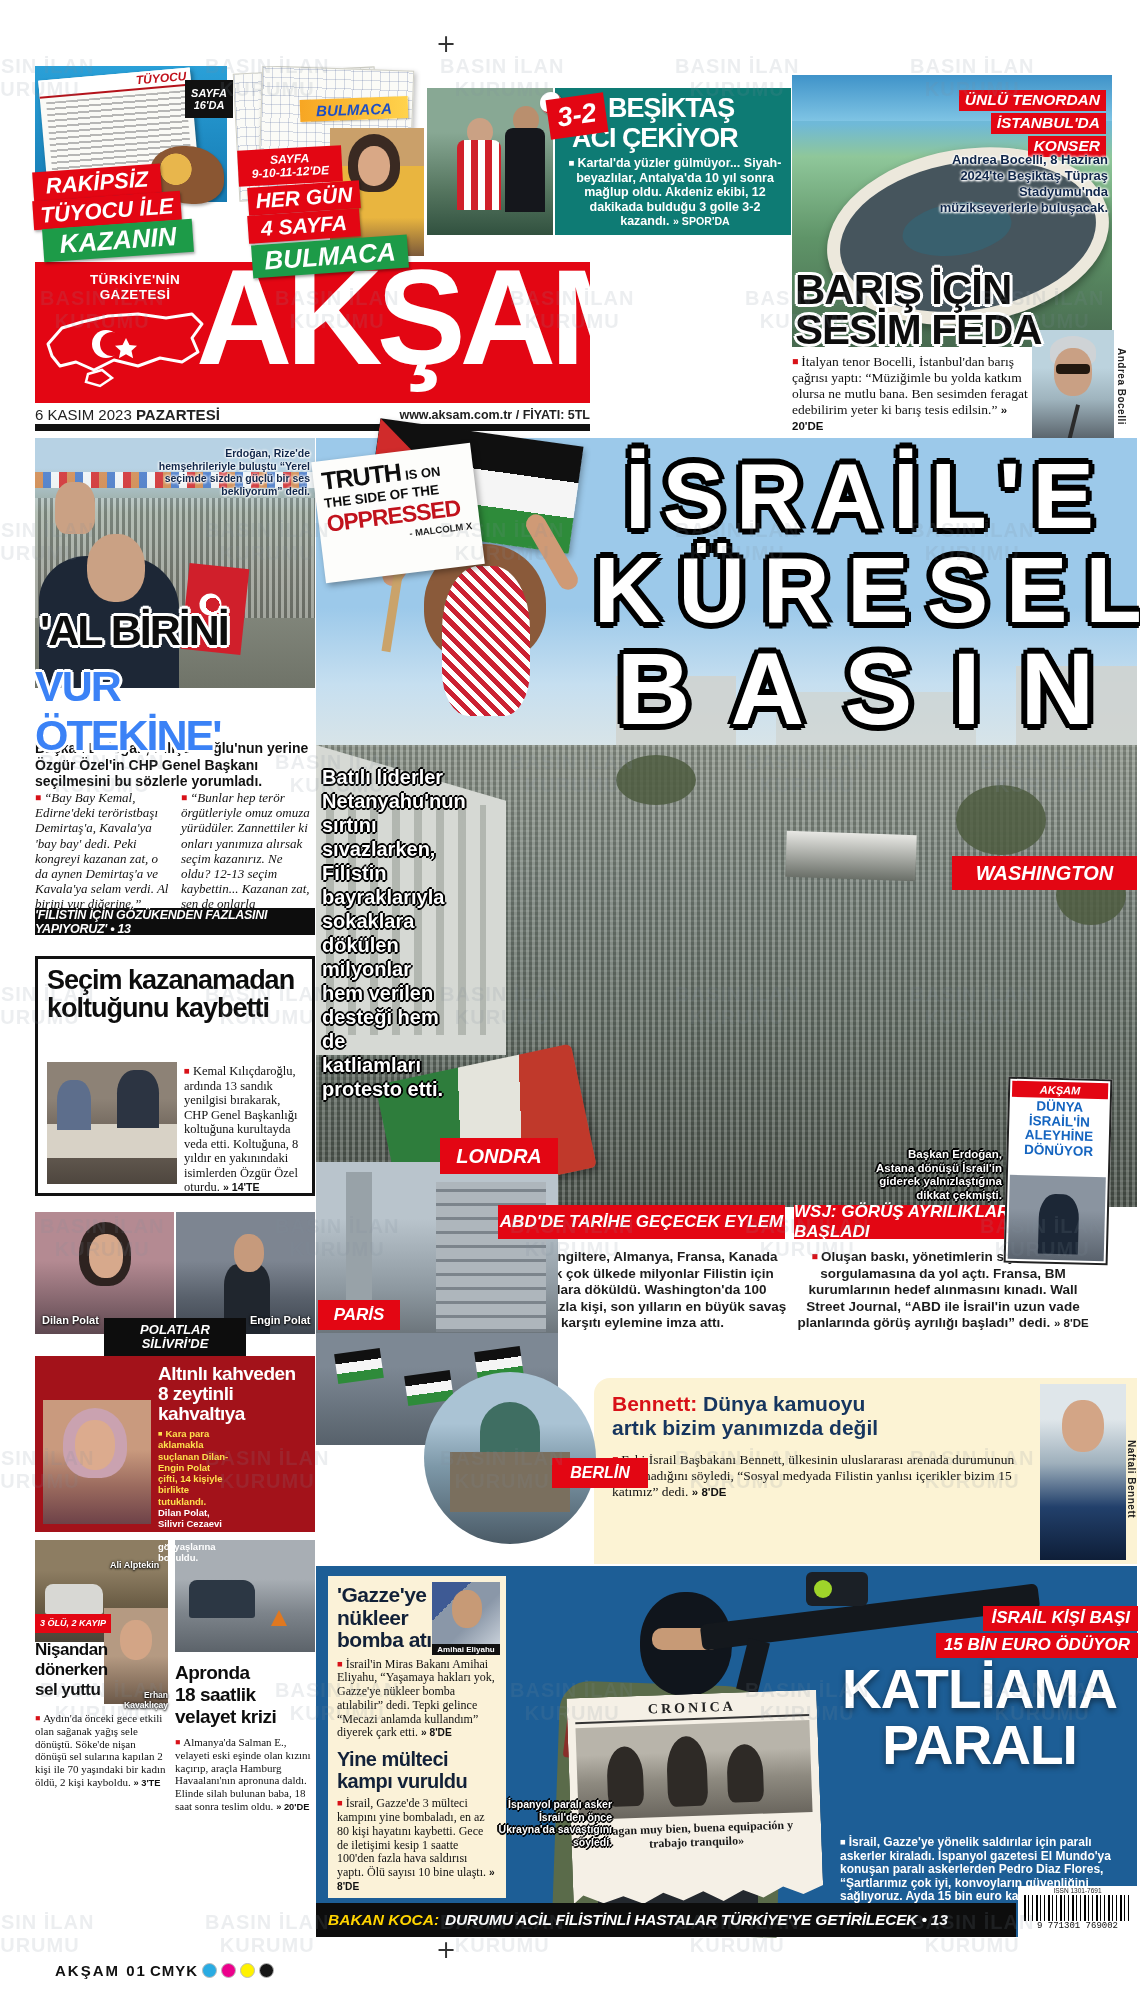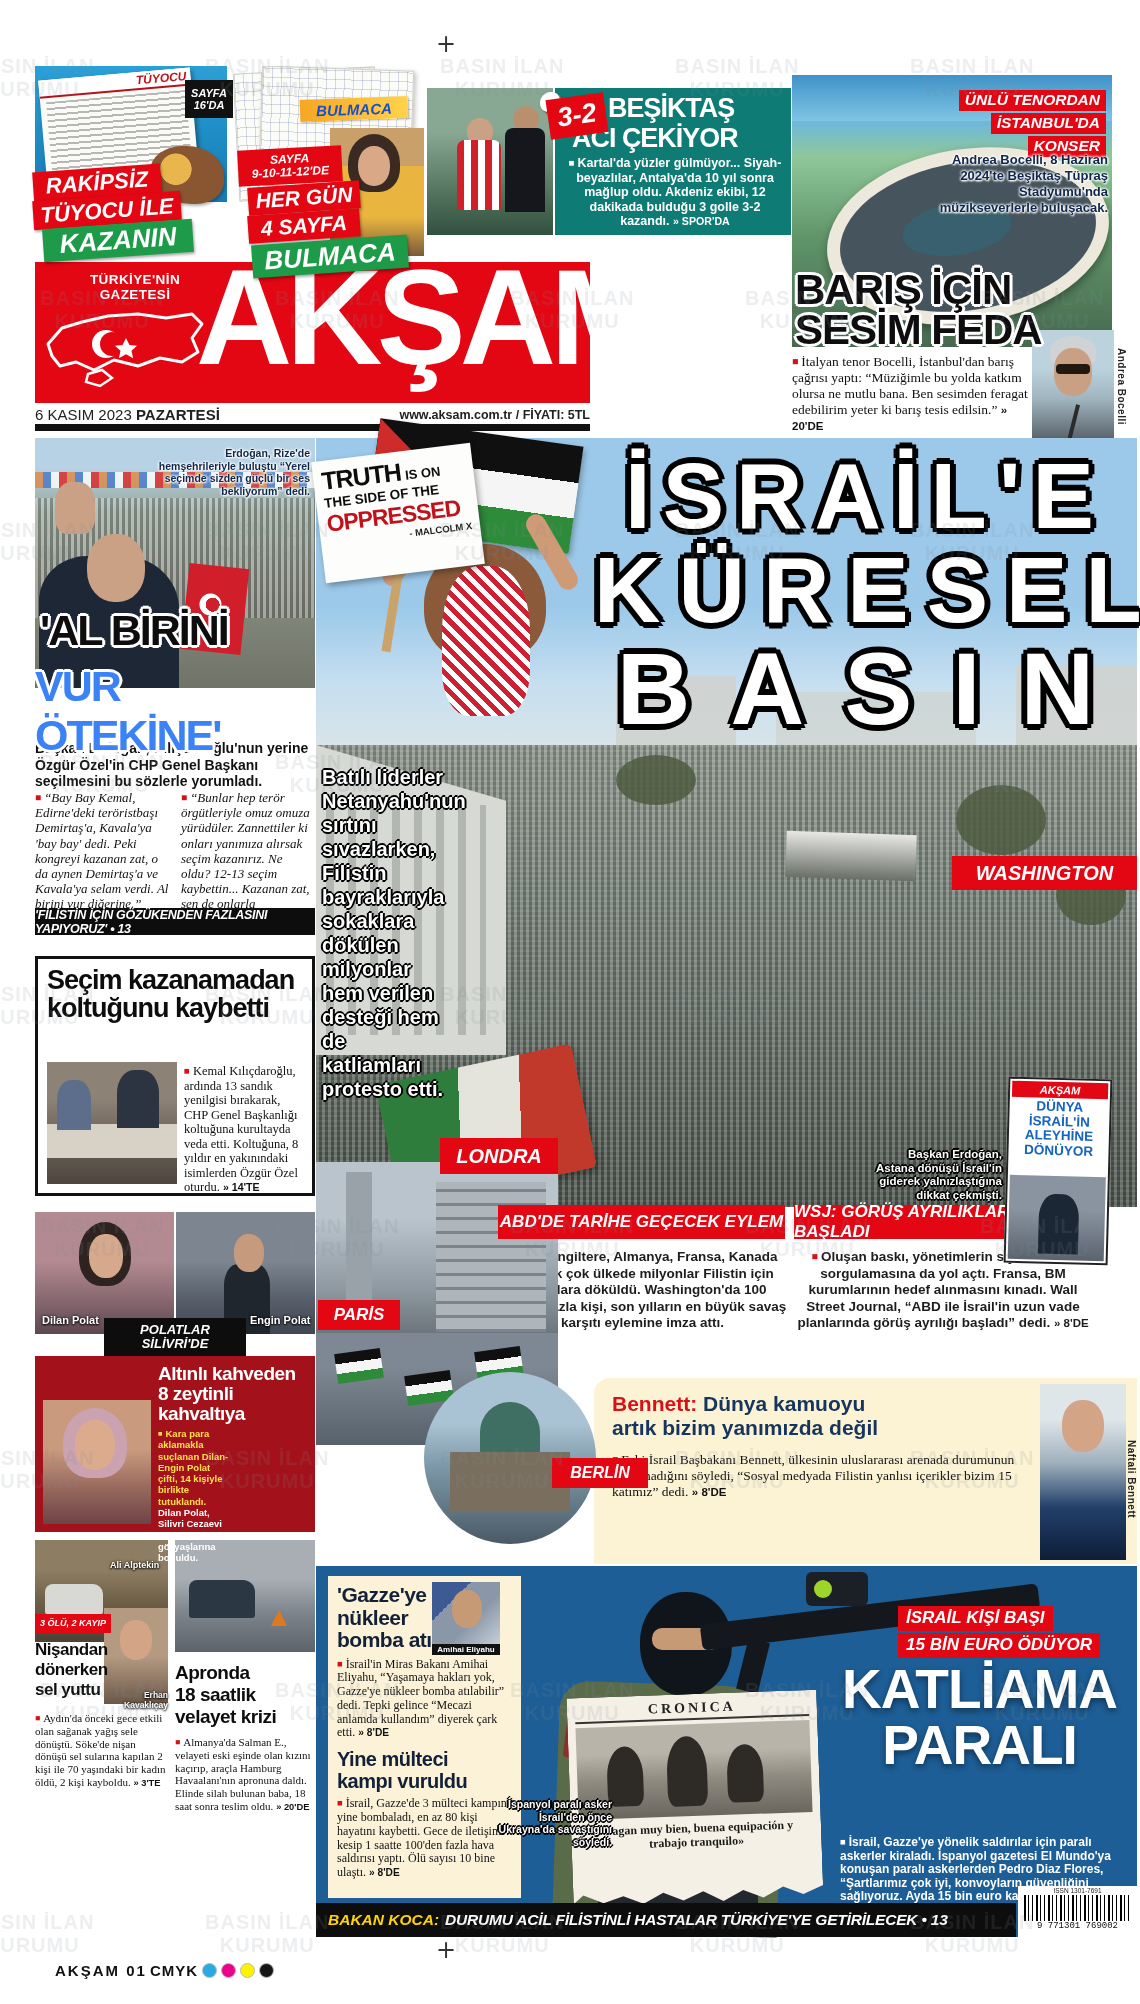--- a/index.html
+++ b/index.html
@@ -260,29 +260,29 @@
   .soldier{position:absolute;z-index:5;}
   #sl-head{left:640px;top:1592px;width:92px;height:104px;background:#10151c;border-radius:48%;}
   #sl-eyes{left:652px;top:1628px;width:68px;height:22px;background:#c79a76;border-radius:10px;}
   #sl-body{left:556px;top:1684px;width:225px;height:250px;background:#5a6b4a;border-radius:30px 60px 0 0;transform:rotate(2deg);}
   #sl-vest{left:598px;top:1706px;width:160px;height:220px;background:#23282e;border-radius:20px 40px 0 0;}
   #sl-patch{left:566px;top:1702px;width:48px;height:58px;background:#8a2f2a;transform:rotate(7deg);border-radius:4px;}
   #sl-rifle{left:700px;top:1604px;width:340px;height:26px;background:#14181d;transform:rotate(-7deg);border-radius:6px;}
   #sl-scope{left:806px;top:1572px;width:62px;height:34px;background:#1b2026;border-radius:6px;}
   #sl-scope:after{content:"";position:absolute;left:8px;top:8px;width:18px;height:18px;border-radius:50%;background:#9fd42a;}
   #sl-grip{left:742px;top:1640px;width:22px;height:52px;background:#14181d;transform:rotate(14deg);}
-  #cream-col{left:328px;top:1576px;width:193px;height:322px;background:#fbf2d8;z-index:6;padding:8px 9px;box-sizing:border-box;}
+  #cream-col{left:328px;top:1576px;width:178px;height:322px;background:#fbf2d8;z-index:6;padding:8px 9px;box-sizing:border-box;}
   #gz-h{font-size:21px;line-height:22.5px;font-weight:900;color:#122138;letter-spacing:-.5px;}
   #eliyahu-photo{left:432px;top:1582px;width:68px;height:62px;background:linear-gradient(135deg,#3e5a94 0 30%,#8a97a8 30% 60%,#c7cfd8 100%);z-index:7;}
   #eliyahu-photo .face{position:absolute;left:20px;top:8px;width:30px;height:38px;background:#c79a76;border-radius:46%;}
   #eliyahu-cap{left:432px;top:1644px;width:68px;background:#111;color:#fff;font-size:8px;font-weight:700;text-align:center;z-index:7;padding:1px 0;}
   #gz-body{font-size:12px;line-height:13.8px;color:#111;margin-top:6px;}
   #mu-h{font-size:20px;line-height:21.5px;font-weight:900;color:#122138;margin-top:9px;letter-spacing:-.5px;}
   #mu-body{font-size:12px;line-height:13.8px;color:#111;margin-top:5px;}
-  #isr-badge{left:898px;top:1606px;width:240px;text-align:left;z-index:8;}
+  #isr-badge{left:898px;top:1606px;width:240px;text-align:right;z-index:8;}
   #isr-badge span{display:inline-block;background:#e30613;color:#fff;font-weight:900;font-style:italic;font-size:17px;padding:2px 8px 3px;margin-bottom:2px;}
   .katl{position:absolute;left:822px;width:315px;text-align:center;font-weight:900;color:#fff;font-size:55px;line-height:1;z-index:8;
         letter-spacing:-1px;text-shadow:0 3px 6px rgba(0,0,0,.45);}
   #katl1{top:1662px;} #katl2{top:1718px;} #katl3{top:1774px;}
   #merc-body{left:840px;top:1836px;width:292px;font-size:12px;line-height:13.6px;font-weight:800;color:#fff;z-index:8;}
   #merc-body .blt{color:#fff;}
   #clipping{left:570px;top:1694px;width:250px;height:208px;background:#f5f0e6;transform:rotate(-2deg);z-index:7;
      box-shadow:3px 4px 8px rgba(0,0,0,.45);padding:6px 8px;box-sizing:border-box;
      clip-path:polygon(0 0,100% 0,100% 94%,92% 98%,84% 94%,76% 99%,68% 95%,60% 100%,52% 95%,44% 99%,36% 95%,28% 100%,20% 96%,12% 99%,4% 95%,0 99%);}
   #clipping .ttl{font-family:"Liberation Serif",serif;font-weight:700;font-size:14px;letter-spacing:3px;text-align:center;

